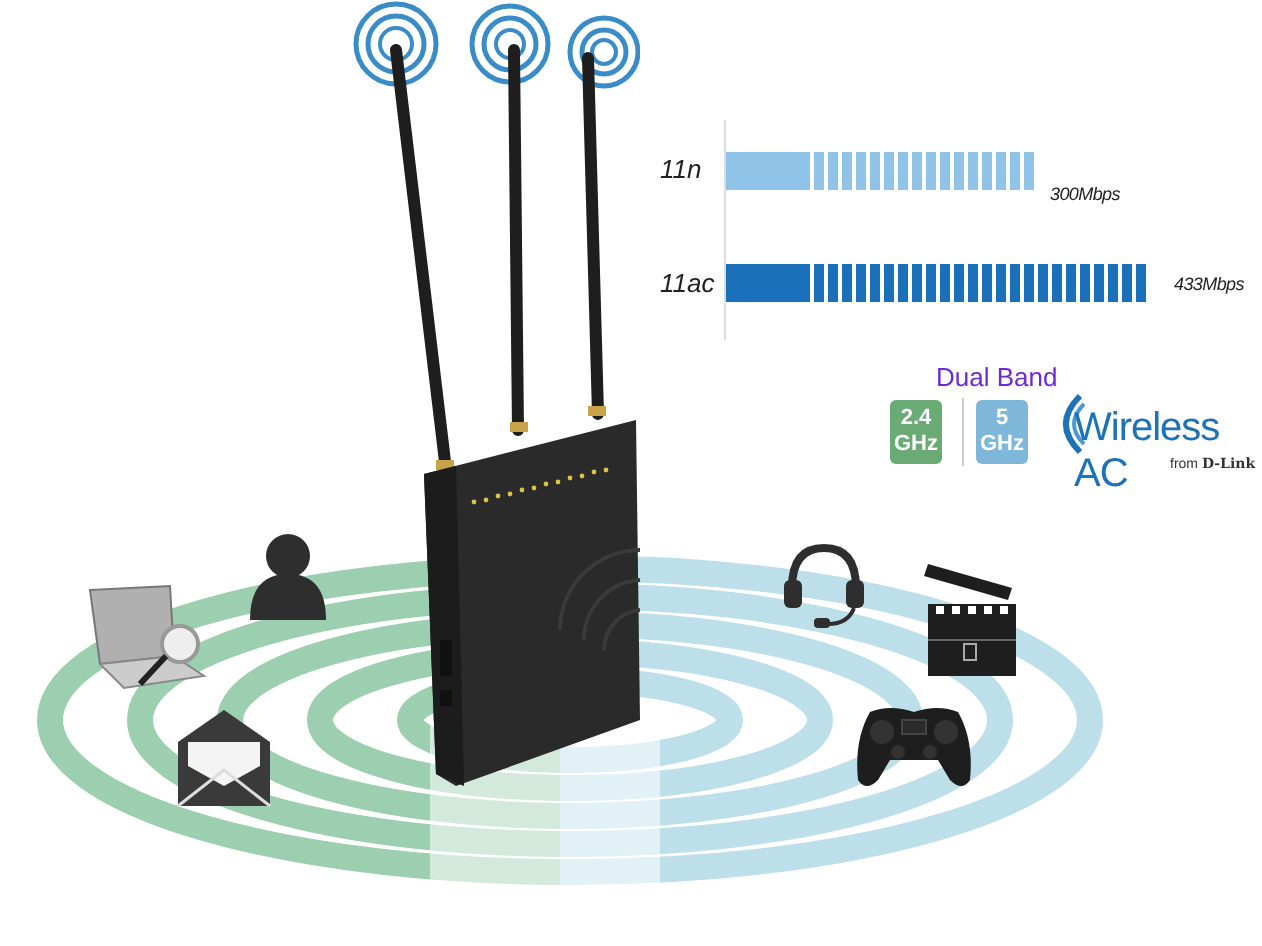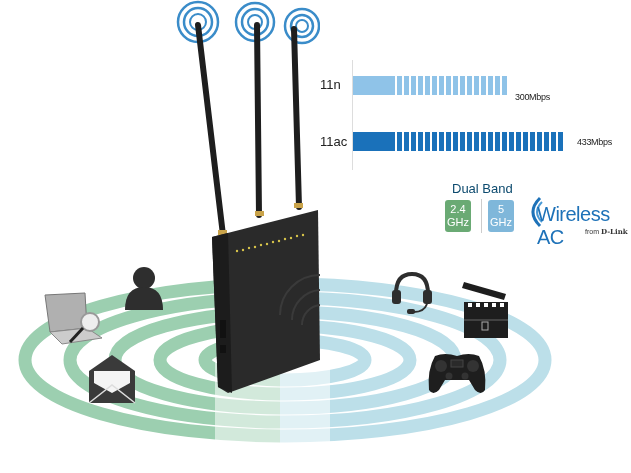--- a/index.html
+++ b/index.html
@@ -3,21 +3,21 @@
   <meta charset="utf-8">
   <style>
     html,body{margin:0;padding:0;background:#fff;}
     body{width:631px;height:473px;position:relative;overflow:hidden;font-family:"Liberation Sans",sans-serif;}
     .abs{position:absolute;}
     .band-label{font-size:13px;color:#222;}
     .speed{font-size:9px;color:#222;letter-spacing:-0.3px;text-align:center;}
     .bar{position:absolute;height:19px;display:flex;gap:2px;}
     .seg-head{height:100%;}
     .seg{height:100%;width:5px;}
-    .badge{position:absolute;width:26px;height:32px;border-radius:3px;color:#fff;font-size:11px;line-height:13px;text-align:center;padding-top:3px;box-sizing:border-box;}
+    .badge{position:absolute;width:26px;height:32px;border-radius:3px;color:#fff;font-size:11px;line-height:13px;text-align:center;padding-top:3px;box-sizing:border-box;font-weight:bold;}
     .wl{position:absolute;font-size:20px;color:#1e72b8;letter-spacing:-0.5px;}
     .from{position:absolute;font-size:7px;color:#333;}
     .from b{font-family:"DejaVu Serif",serif;font-weight:bold;}
   </style>
 </head>
 <body>
 
 <svg class="abs" style="left:0;top:0" width="631" height="473">
   <defs>
     <clipPath id="leftHalf">
@@ -87,21 +87,21 @@
 
   <g fill="none" stroke="#3a3a3a" stroke-width="2">
     <path d="M100 300 A40 40 0 0 1 140 260"></path>
     <path d="M112 305 A30 30 0 0 1 140 275"></path>
     <path d="M122 310 A20 20 0 0 1 140 290"></path>
   </g>
   <rect x="40" y="305" width="6" height="18" fill="#111"></rect>
   <rect x="40" y="330" width="6" height="8" fill="#111"></rect>
 </svg>
 
-<div class="abs" style="left:300px;top:60px;width:321px;height:110px;">
+<div class="abs" style="left:310px;top:60px;width:321px;height:110px;font-style:italic;">
   <div class="abs" style="left:52px;top:0;width:1px;height:110px;background:#ddd;"></div>
 
   <div class="abs band-label" style="left:20px;top:17px;">11n</div>
   <div class="bar" style="left:53px;top:16px;">
     <div class="seg-head" style="width:42px;background:#8fc3e8"></div>
     <div class="seg" style="background:#8fc3e8"></div>
       <div class="seg" style="background:#8fc3e8"></div>
       <div class="seg" style="background:#8fc3e8"></div>
       <div class="seg" style="background:#8fc3e8"></div>
       <div class="seg" style="background:#8fc3e8"></div>
@@ -143,21 +143,21 @@
       <div class="seg" style="background:#1a71ba"></div>
       <div class="seg" style="background:#1a71ba"></div>
       <div class="seg" style="background:#1a71ba"></div>
       <div class="seg" style="background:#1a71ba"></div>
       <div class="seg" style="background:#1a71ba"></div>
       <div class="seg" style="background:#1a71ba"></div>
   </div>
   <div class="abs speed" style="left:277px;top:77px;">433Mbps</div>
 </div>
 
-<div class="abs" style="left:452px;top:181px;font-size:13px;color:#0c4a6e;">Dual Band</div>
+<div class="abs" style="left:468px;top:181px;font-size:13px;color:#6d28d9;">Dual Band</div>
 <div class="badge" style="left:445px;top:200px;background:#6aaa74;">
   <div>2.4</div>
   <div>GHz</div>
 </div>
 <div class="abs" style="left:481px;top:199px;width:1px;height:34px;background:#ccc;"></div>
 <div class="badge" style="left:488px;top:200px;background:#7fb7da;">
   <div>5</div>
   <div>GHz</div>
 </div>
 <svg class="abs" style="left:524px;top:196px" width="20" height="32">

